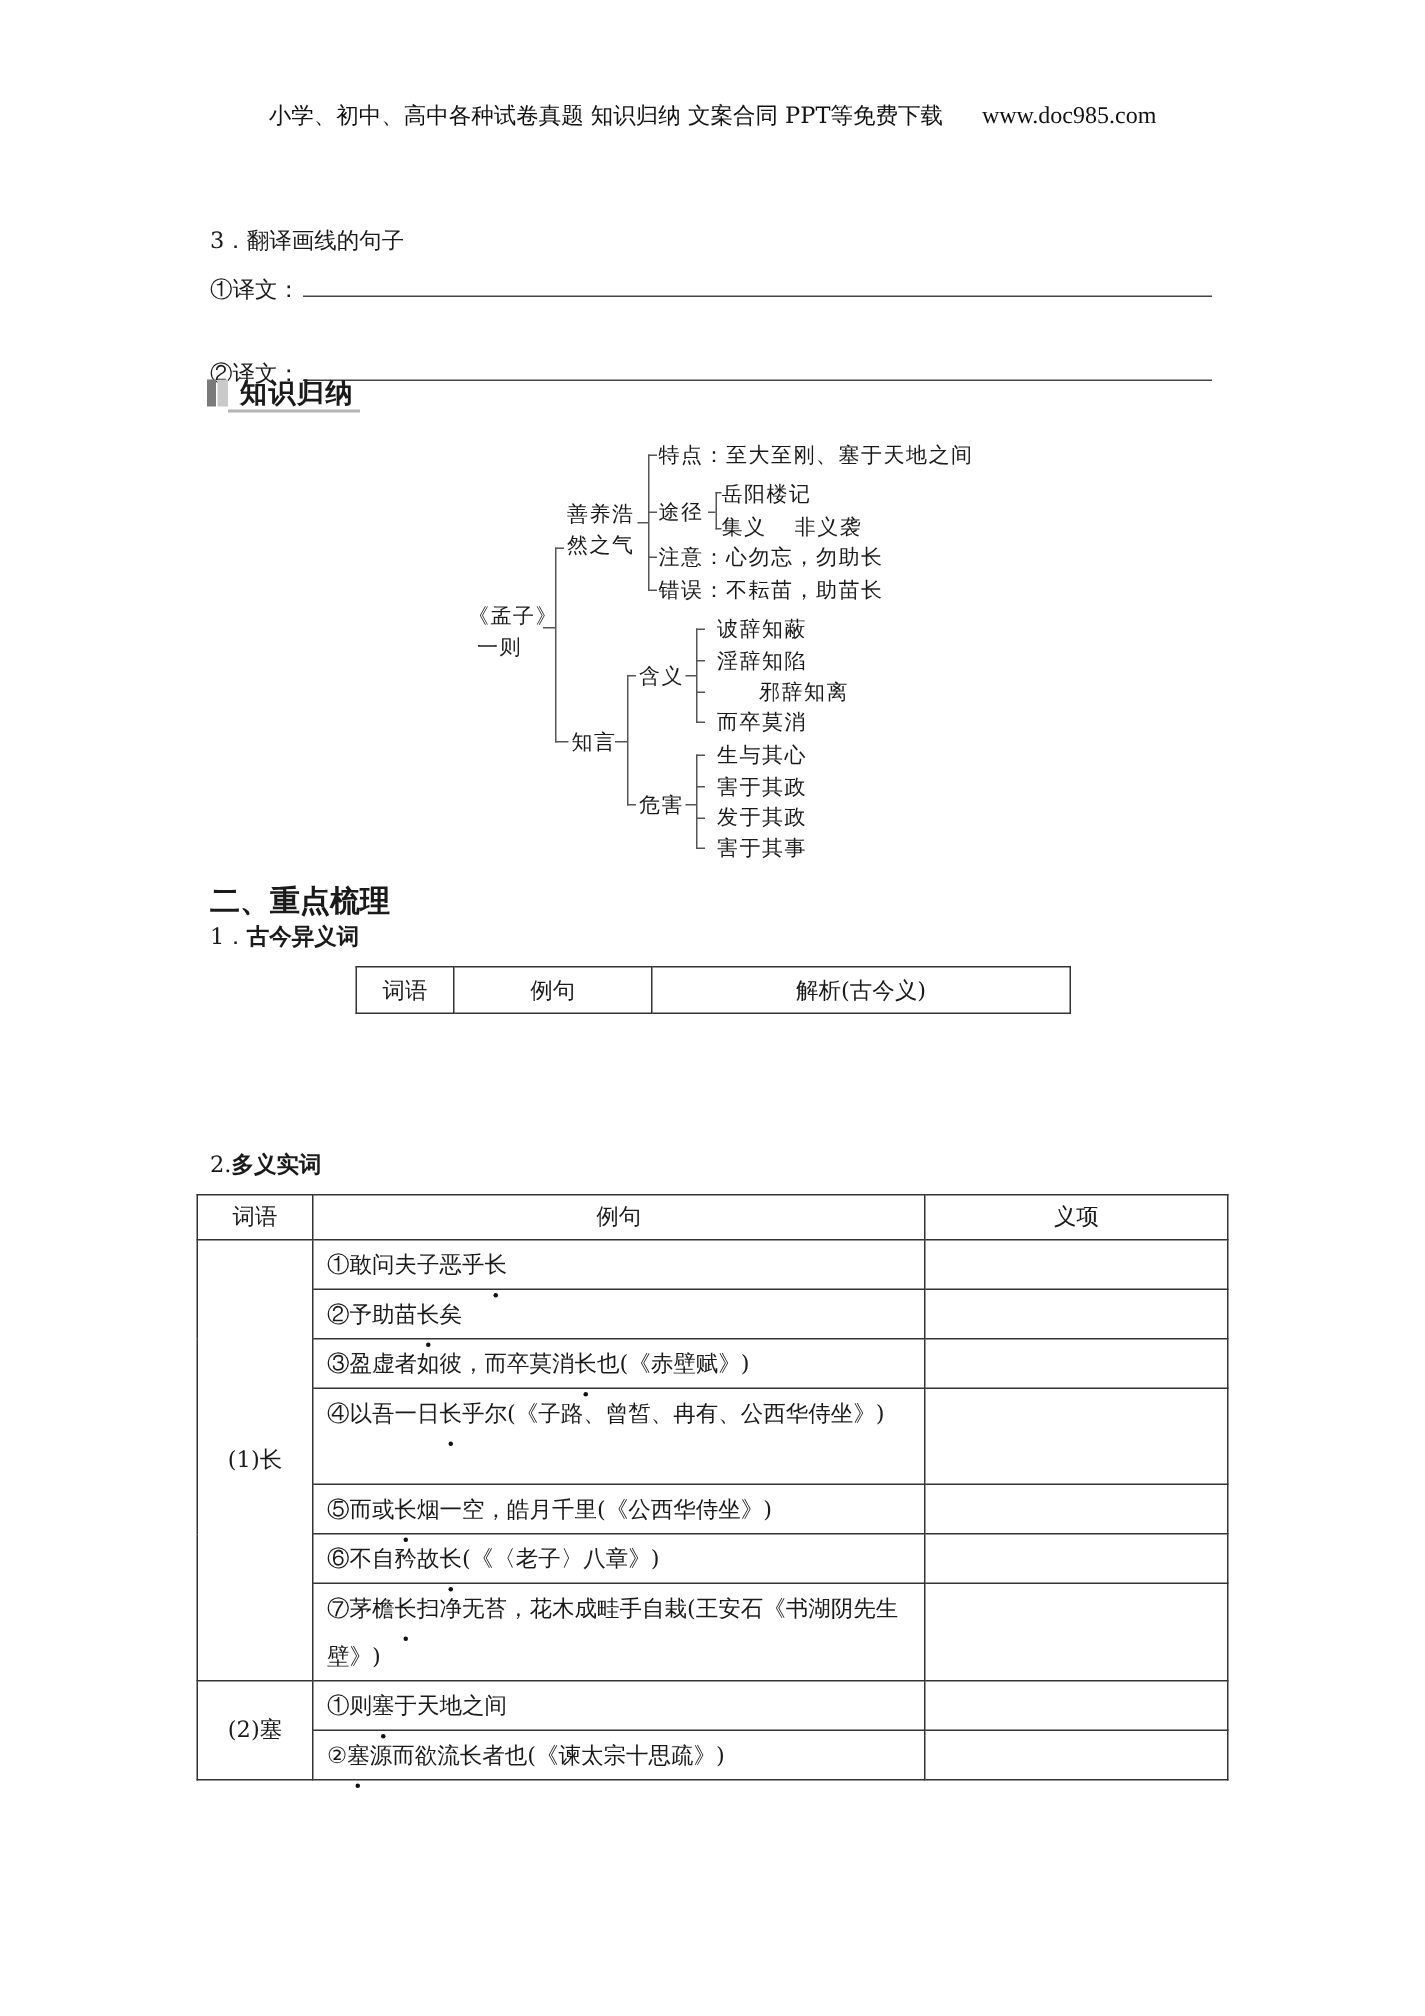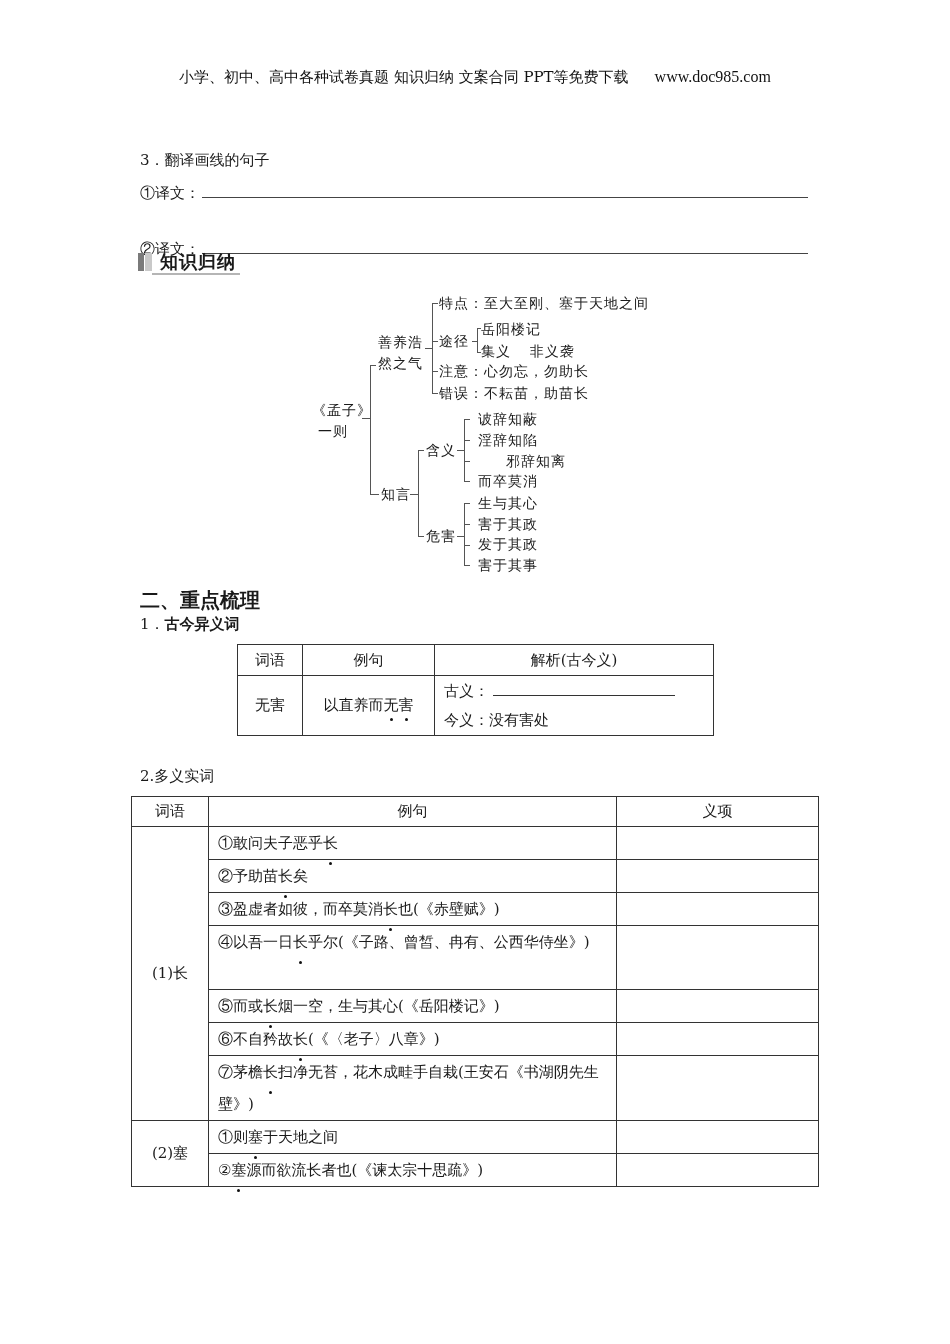--- a/index.html
+++ b/index.html
@@ -32,21 +32,21 @@
     .section-banner .underline { position: absolute; left: 14px; top: 23px; width: 88px; height: 2px; background: #b5b5b5; }
     .section-banner .shade { position: absolute; left: 0; top: -2px; width: 115px; height: 30px; background: #f2f2f2; z-index: -1; }
 
     .mm { font-size: 14px; font-family: Liberation Mono, monospace; letter-spacing: 1px; }
     .mm-line { position: absolute; background: #555; }
 
     .sec2 { left: 140px; top: 587px; font-size: 20px; font-weight: bold; font-family: Liberation Serif, serif; }
     .sub1 { left: 140px; top: 615px; font-size: 15px; }
     .sub1 b { font-family: "DejaVu Sans", sans-serif; }
     .sub2 { left: 140px; top: 767px; font-size: 15px; }
-    .sub2 b { font-family: "DejaVu Sans", sans-serif; font-weight: normal; }
+    .sub2 b { font-family: "DejaVu Sans", sans-serif; font-weight: bold; }
 
     table { border-collapse: collapse; position: absolute; font-size: 15px; }
     td { border: 1px solid #333; padding: 0; }
     #t1 { left: 237px; top: 644px; width: 477px; }
     #t1 td { text-align: center; }
     #t2 { left: 131px; top: 796px; width: 688px; }
     #t2 td.ex { text-align: left; padding-left: 9px; line-height: 32px; vertical-align: top; }
     #t2 td.hd { text-align: center; height: 29px; }
     #t2 td.word { text-align: center; }
     .dot { position: relative; display: inline-block; }
@@ -141,28 +141,20 @@
 <div class="abs sec2">二、重点梳理</div>
 <div class="abs sub1"><span>1．</span><b>古今异义词</b></div>
 
 <table id="t1">
   <tbody>
       <tr style="height:31px;">
     <td style="width:64px;">词语</td>
     <td style="width:131px;">例句</td>
     <td>解析(古今义)</td>
   </tr>
-  <tr style="height:60px;">
-    <td>无害</td>
-    <td><span>以直养而</span><span class="dot">无</span><span class="dot">害</span></td>
-    <td style="text-align:left; padding-left:9px; line-height:29px;">
-      <div><span>古义：</span><span class="gy-blank"></span></div>
-      <div><span>今义：</span><span>没有害处</span></div>
-    </td>
-  </tr>
 </tbody>
   </table>
 
 <div class="abs sub2"><span>2.</span><b>多义实词</b></div>
 
 <table id="t2">
   <tbody>
       <tr>
     <td class="hd" style="width:76px;">词语</td>
     <td class="hd" style="width:407px;">例句</td>
@@ -179,21 +171,21 @@
   </tr>
   <tr style="height:32px;">
     <td class="ex"><span>③盈虚者如彼，而卒莫消</span><span class="dot">长</span><span>也(《赤壁赋》)</span></td>
     <td></td>
   </tr>
   <tr style="height:64px;">
     <td class="ex" style="white-space:normal;"><span>④以吾一日</span><span class="dot">长</span><span>乎尔(《子路、曾皙、冉有、公西华侍坐》)</span></td>
     <td></td>
   </tr>
   <tr style="height:33px;">
-    <td class="ex"><span>⑤而或</span><span class="dot">长</span><span>烟一空，生与其心(《岳阳楼记》)</span></td>
+    <td class="ex"><span>⑤而或</span><span class="dot">长</span><span>烟一空，皓月千里(《公西华侍坐》)</span></td>
     <td></td>
   </tr>
   <tr style="height:33px;">
     <td class="ex"><span>⑥不自矜故</span><span class="dot">长</span><span>(《〈老子〉八章》)</span></td>
     <td></td>
   </tr>
   <tr style="height:64px;">
     <td class="ex" style="white-space:normal;"><span>⑦茅檐</span><span class="dot">长</span><span>扫净无苔，花木成畦手自栽(王安石《书湖阴先生壁》)</span></td>
     <td></td>
   </tr>

